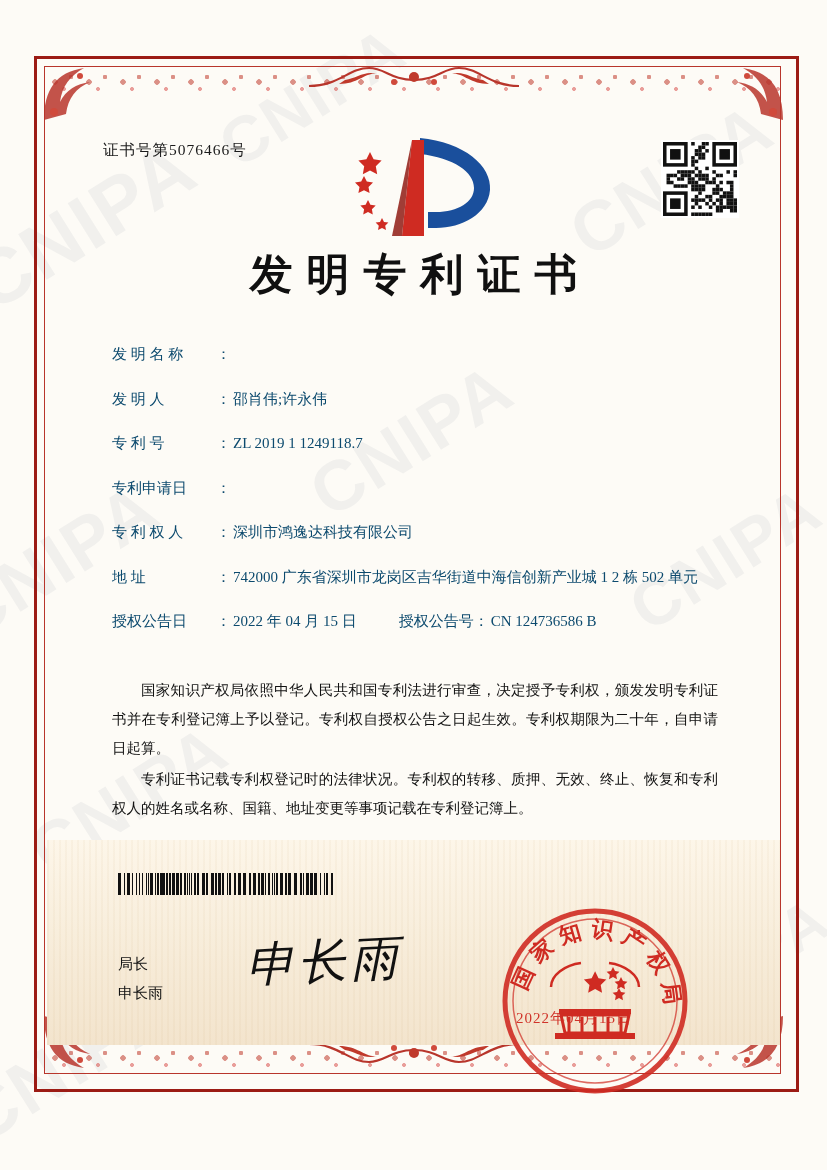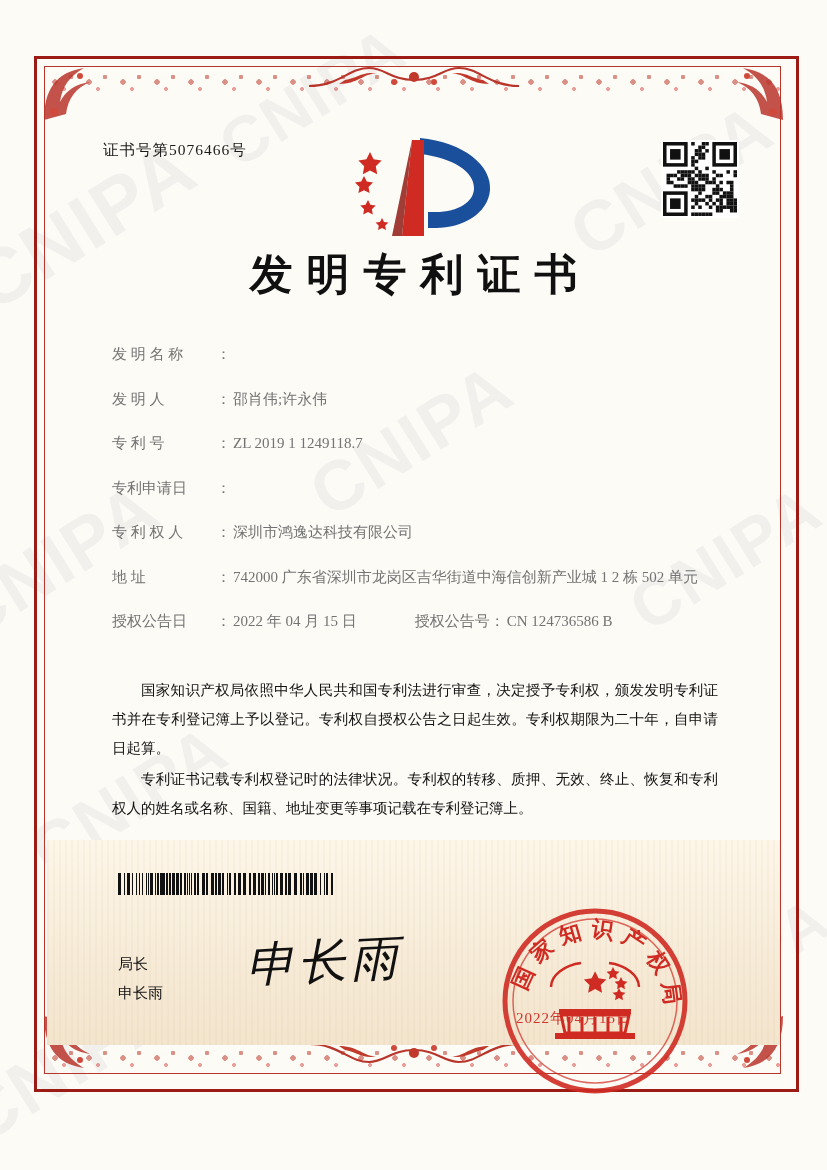--- a/index.html
+++ b/index.html
@@ -152,21 +152,21 @@
     text-indent: 14px;
     color: #101010;
     font-family: "Liberation Serif", "DejaVu Serif", serif;
   }
   .fields {
     position: absolute;
     left: 112px;
     top: 343px;
     width: 620px;
     font-size: 15px;
-    color: #737373;
+    color: #0c4a6e;
   }
   .field-row {
     display: flex;
     align-items: flex-start;
     margin-bottom: 22px;
     line-height: 1.5;
   }
   .field-label {
     width: 104px;
     flex: 0 0 104px;
@@ -178,21 +178,21 @@
   .field-colon {
     flex: 0 0 auto;
     margin-right: 2px;
   }
   .field-value {
     flex: 1;
     word-break: break-all;
   }
   .field-row.dual .field-value { flex: 0 0 auto; }
   .field-row.dual .second-label {
-    margin-left: 58px;
+    margin-left: 42px;
     flex: 0 0 auto;
   }
   .paragraphs {
     position: absolute;
     left: 112px;
     top: 676px;
     width: 606px;
     font-size: 14.5px;
     line-height: 2.0;
     color: #111;

